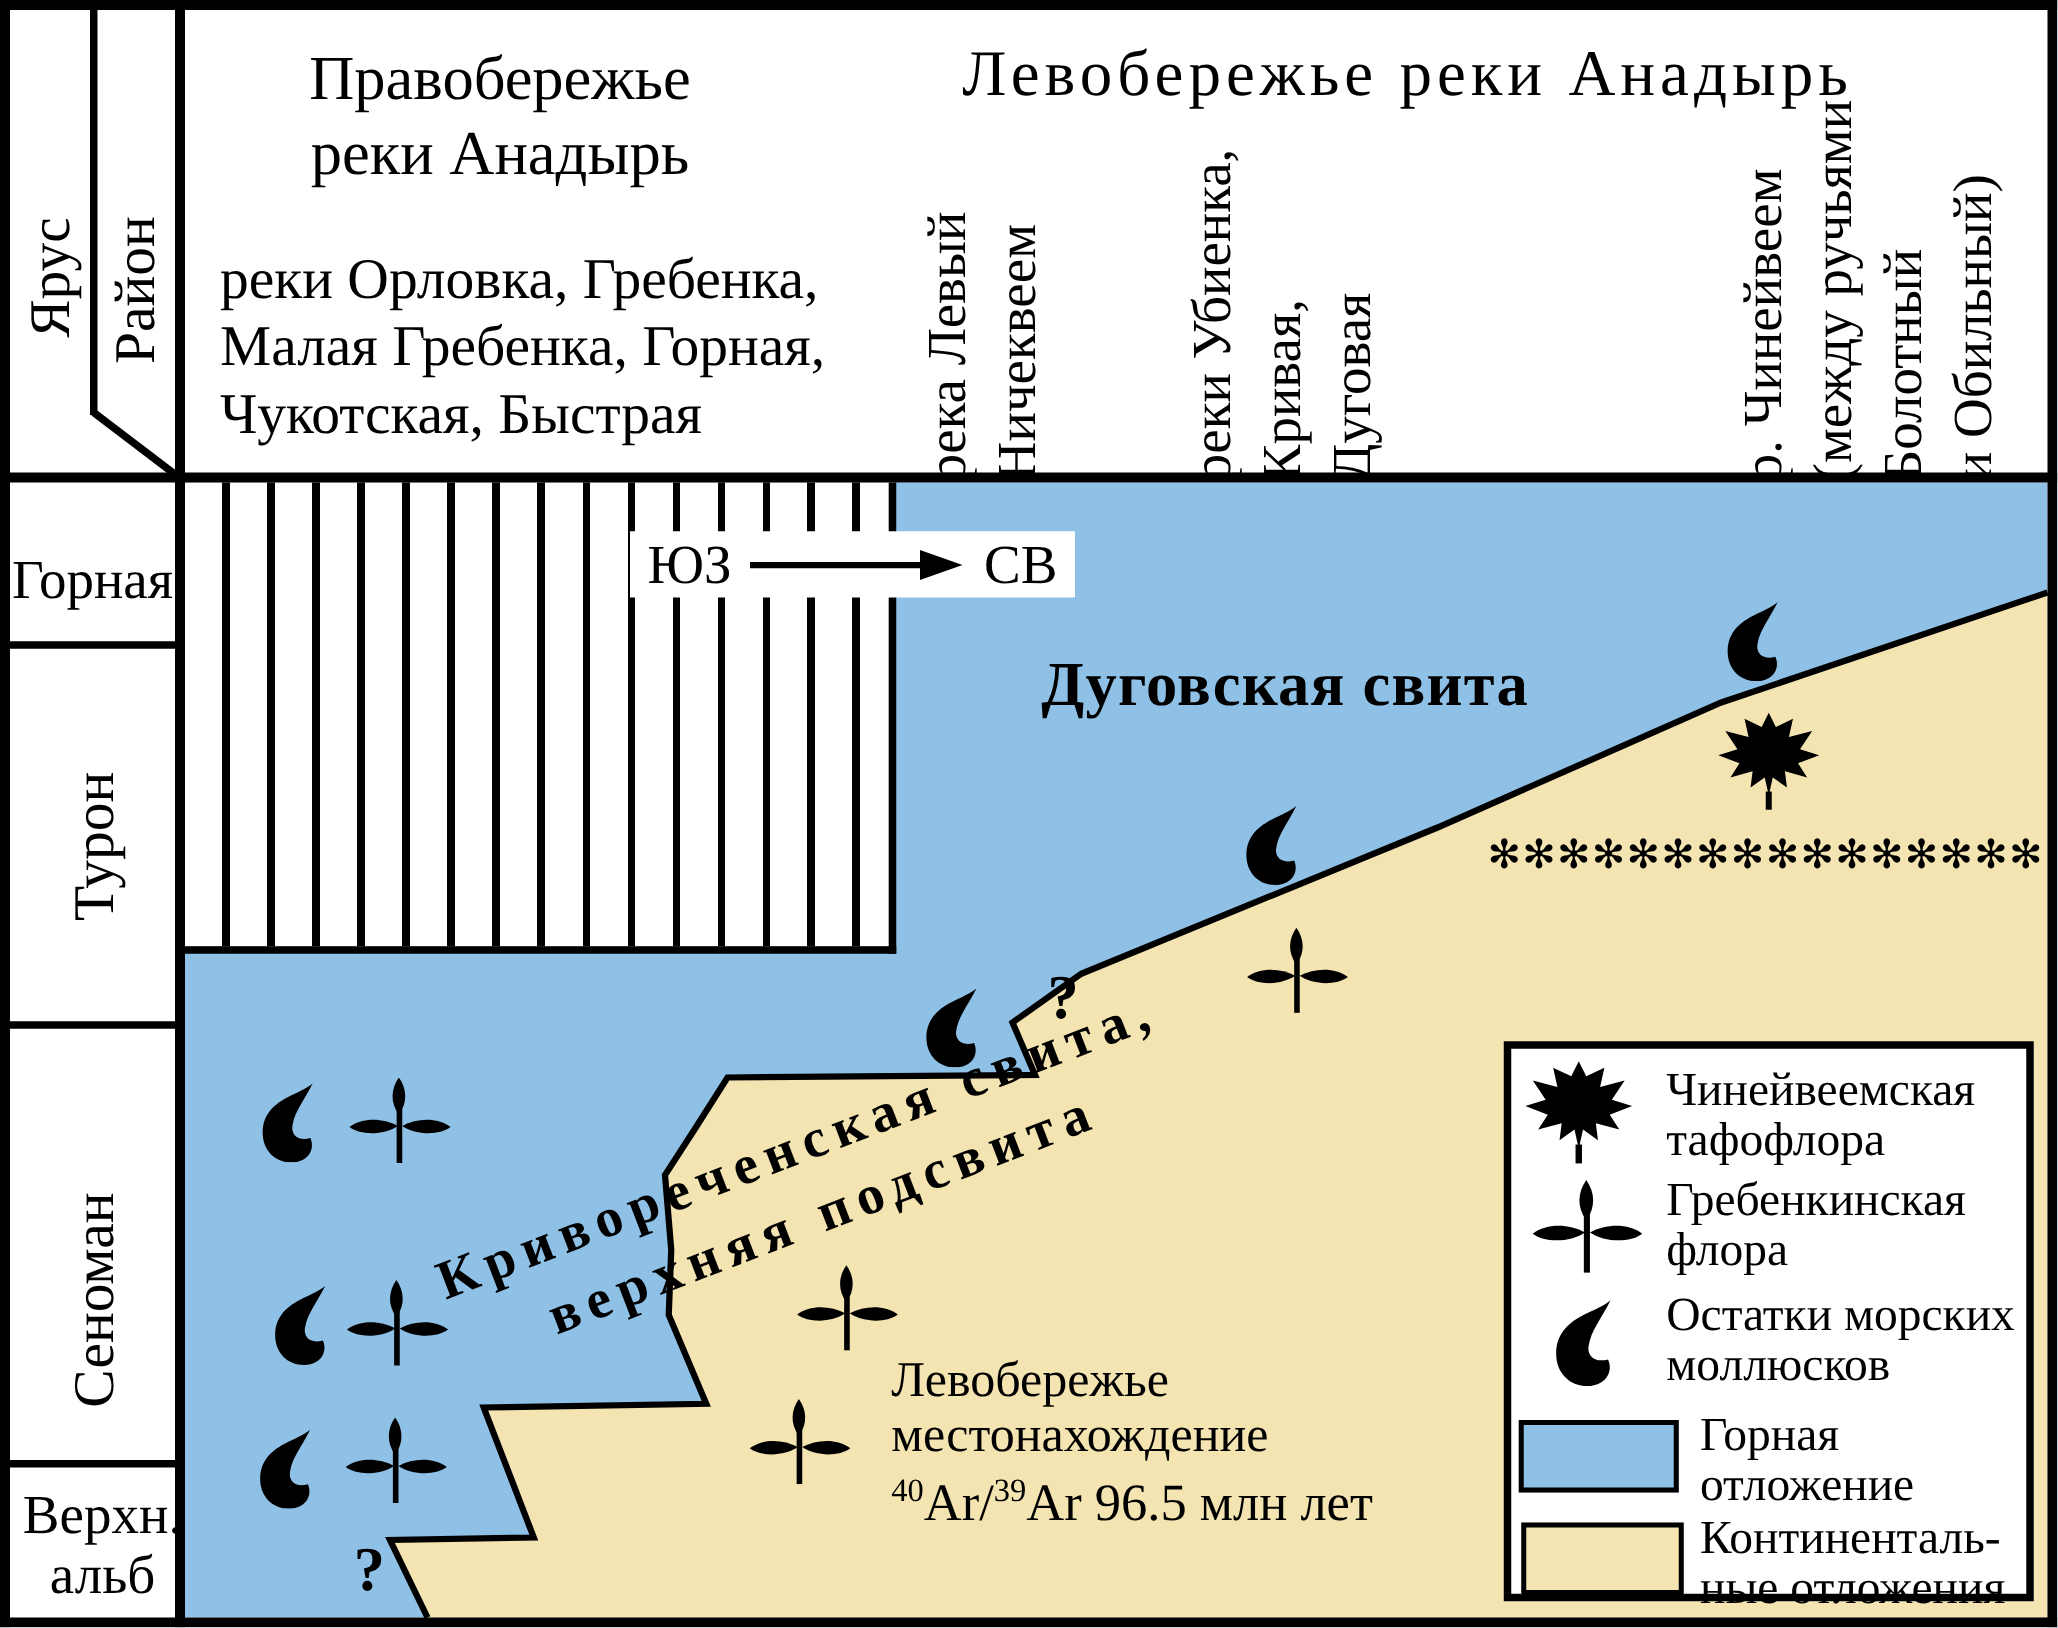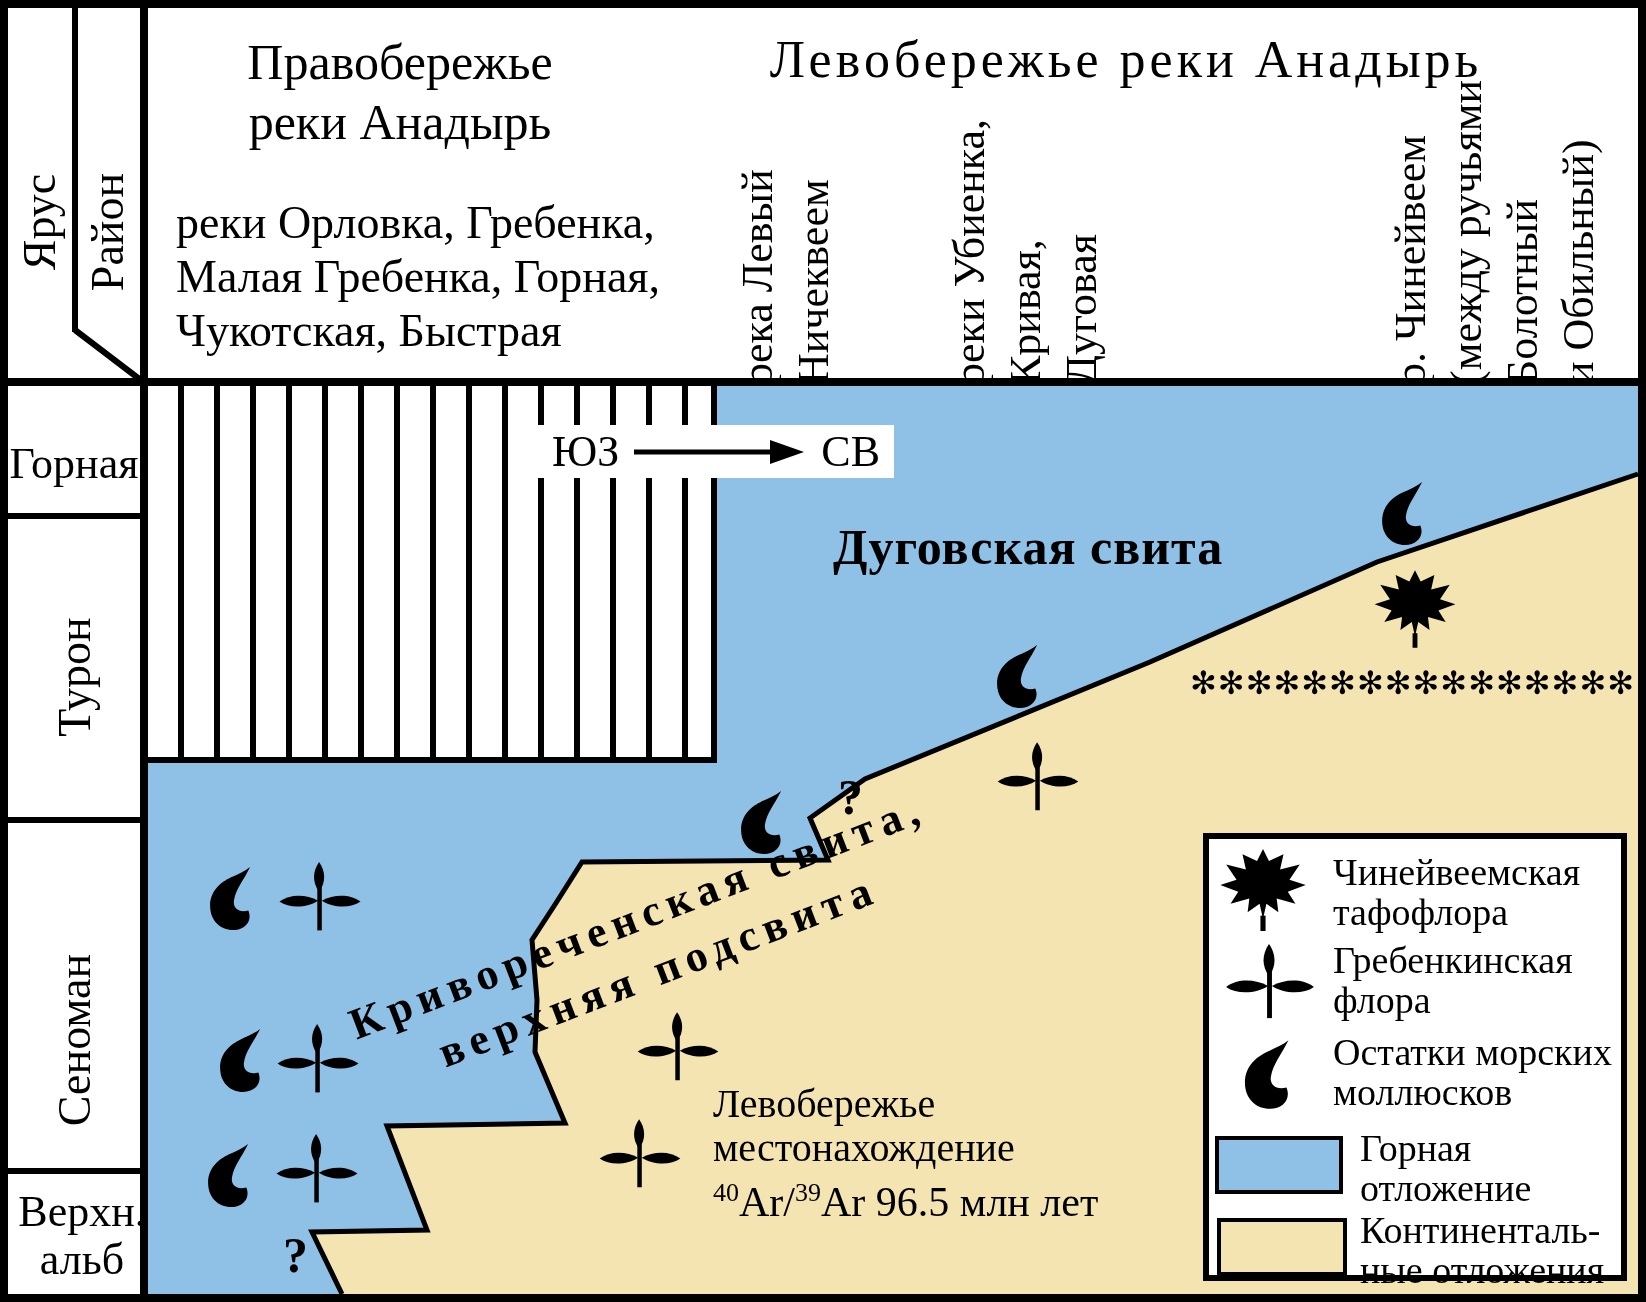--- a/index.html
+++ b/index.html
@@ -8,21 +8,21 @@
   .abs{position:absolute;}
   .bar{position:absolute;background:#000;}
   .rot{position:absolute;transform:rotate(-90deg);transform-origin:center center;}
   .ctr{text-align:center;}
   svg.icon{position:absolute;fill:#000;}
   .lbl{position:absolute;white-space:pre;}
   #legend{position:absolute;left:1203px;top:833px;width:424px;height:448px;
           background:#fff;border:6px solid #000;box-sizing:border-box;}
   .leg-line{position:absolute;font-size:38px;line-height:40px;white-space:nowrap;}
   .swatch{position:absolute;border:4px solid #000;box-sizing:border-box;}
-  #band{position:absolute;left:538px;top:425px;width:356px;height:53px;background:#fff;
+  #band{position:absolute;left:504px;top:425px;width:356px;height:53px;background:#fff;
         display:flex;align-items:center;justify-content:space-between;padding:0 14px;box-sizing:border-box;}
   #band span{font-size:44px;}
   #hatch{position:absolute;left:148px;top:386px;width:569px;height:377px;box-sizing:border-box;
          background:repeating-linear-gradient(90deg,#fff 0 30px,#000 30px 36px);
          border-right:6px solid #000;border-bottom:6px solid #000;}
   .q{position:absolute;font-size:50px;font-weight:bold;font-family:"Liberation Serif",serif;}
 </style>
 </head>
 <body>
 

